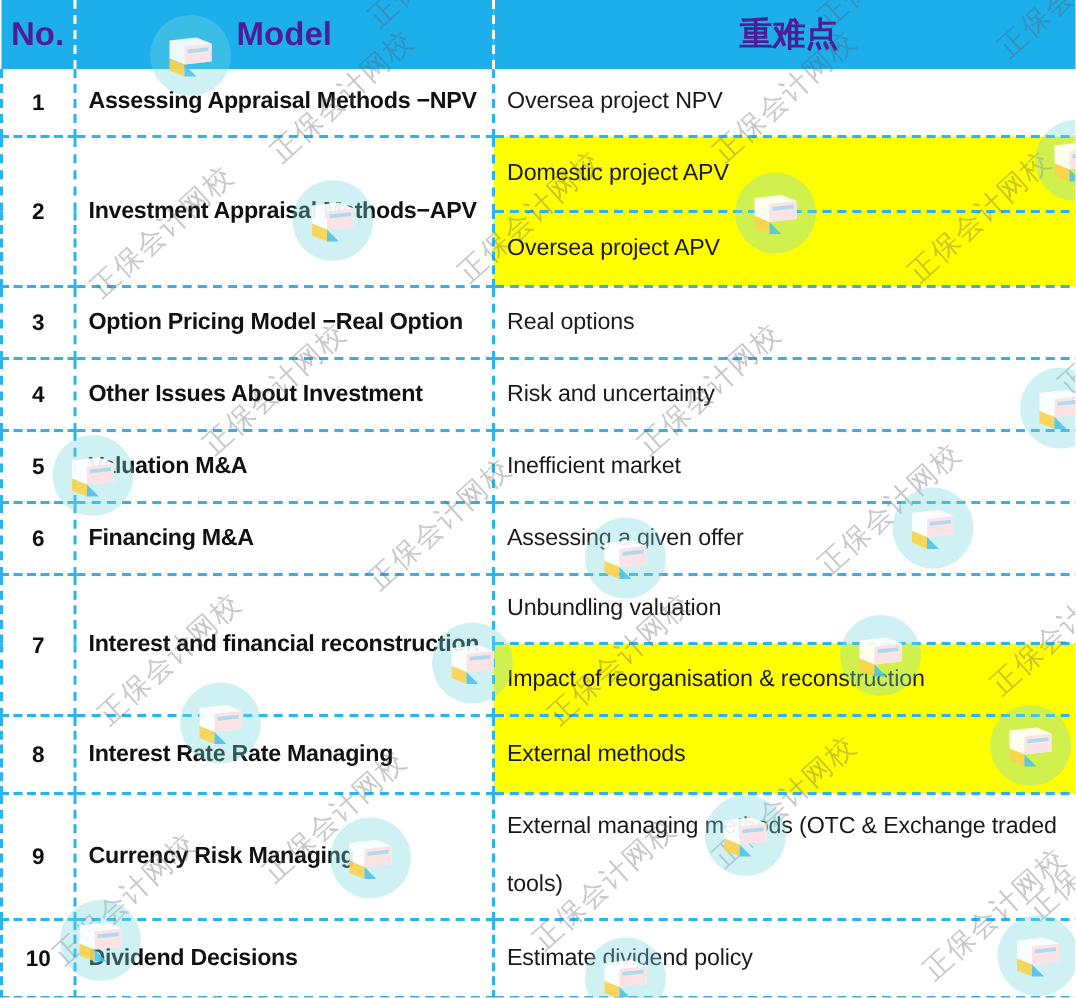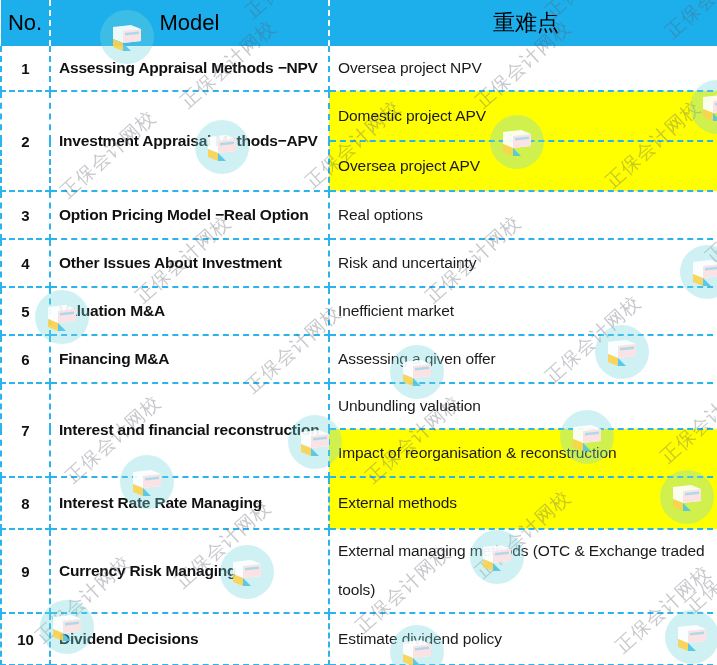--- a/index.html
+++ b/index.html
@@ -51,24 +51,24 @@
     table-layout: fixed;
   }
   #exam-table td, #exam-table th {
     padding: 0;
     vertical-align: middle;
   }
 
   
   .hdr-row th {
     background: #1CAFEC;
-    color: #000000;
+    color: #4c1d95;
     height: 46px;
     font-size: 22px;
-    font-weight: normal;
+    font-weight: bold;
     text-align: center;
     border-right: 2px dashed #ffffff;
     font-family: "Liberation Sans", "DejaVu Sans", sans-serif;
   }
   .hdr-row th:last-child { border-right: none; }
   .hdr-no  { width: 48px; }
   .hdr-model { width: 277px; }
   .hdr-points { width: 392px; }
 
   

